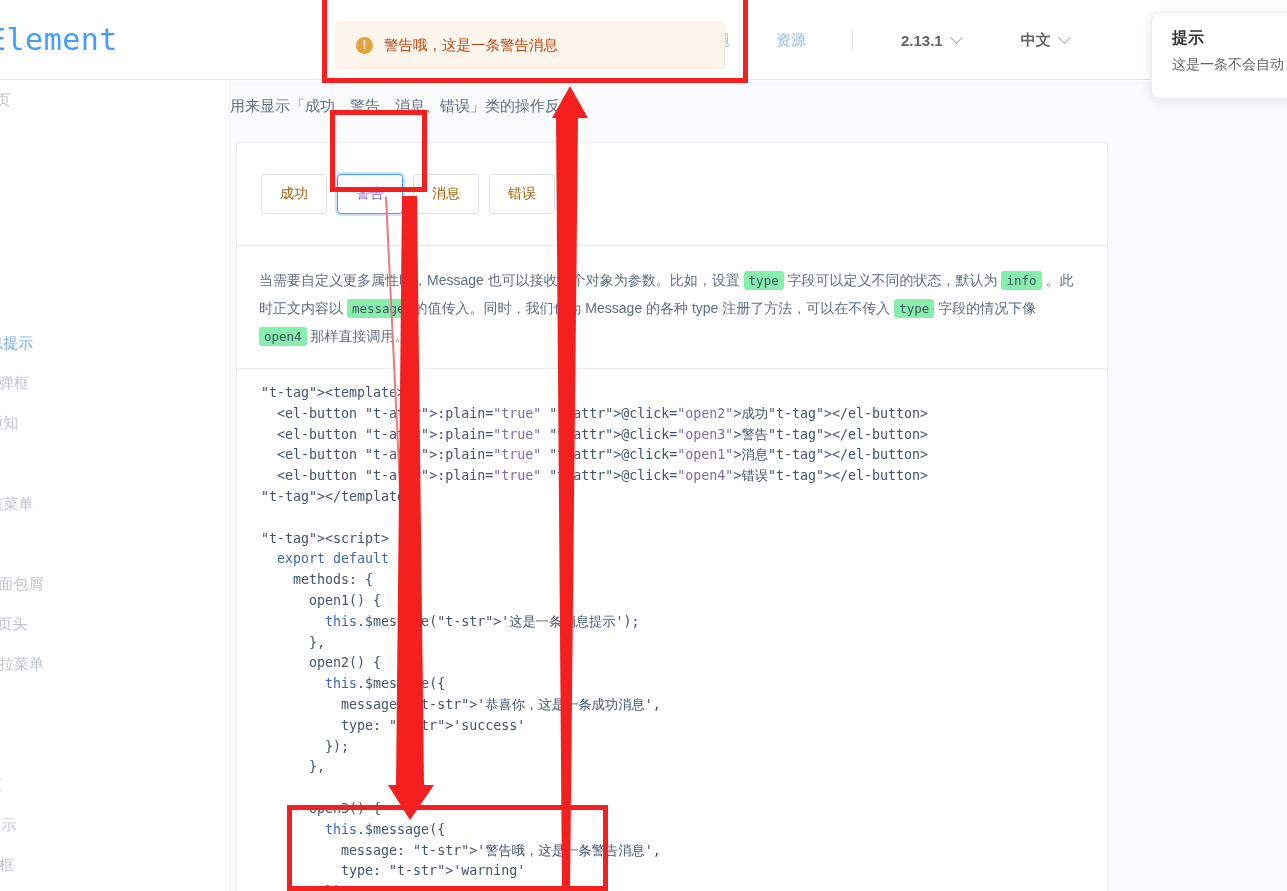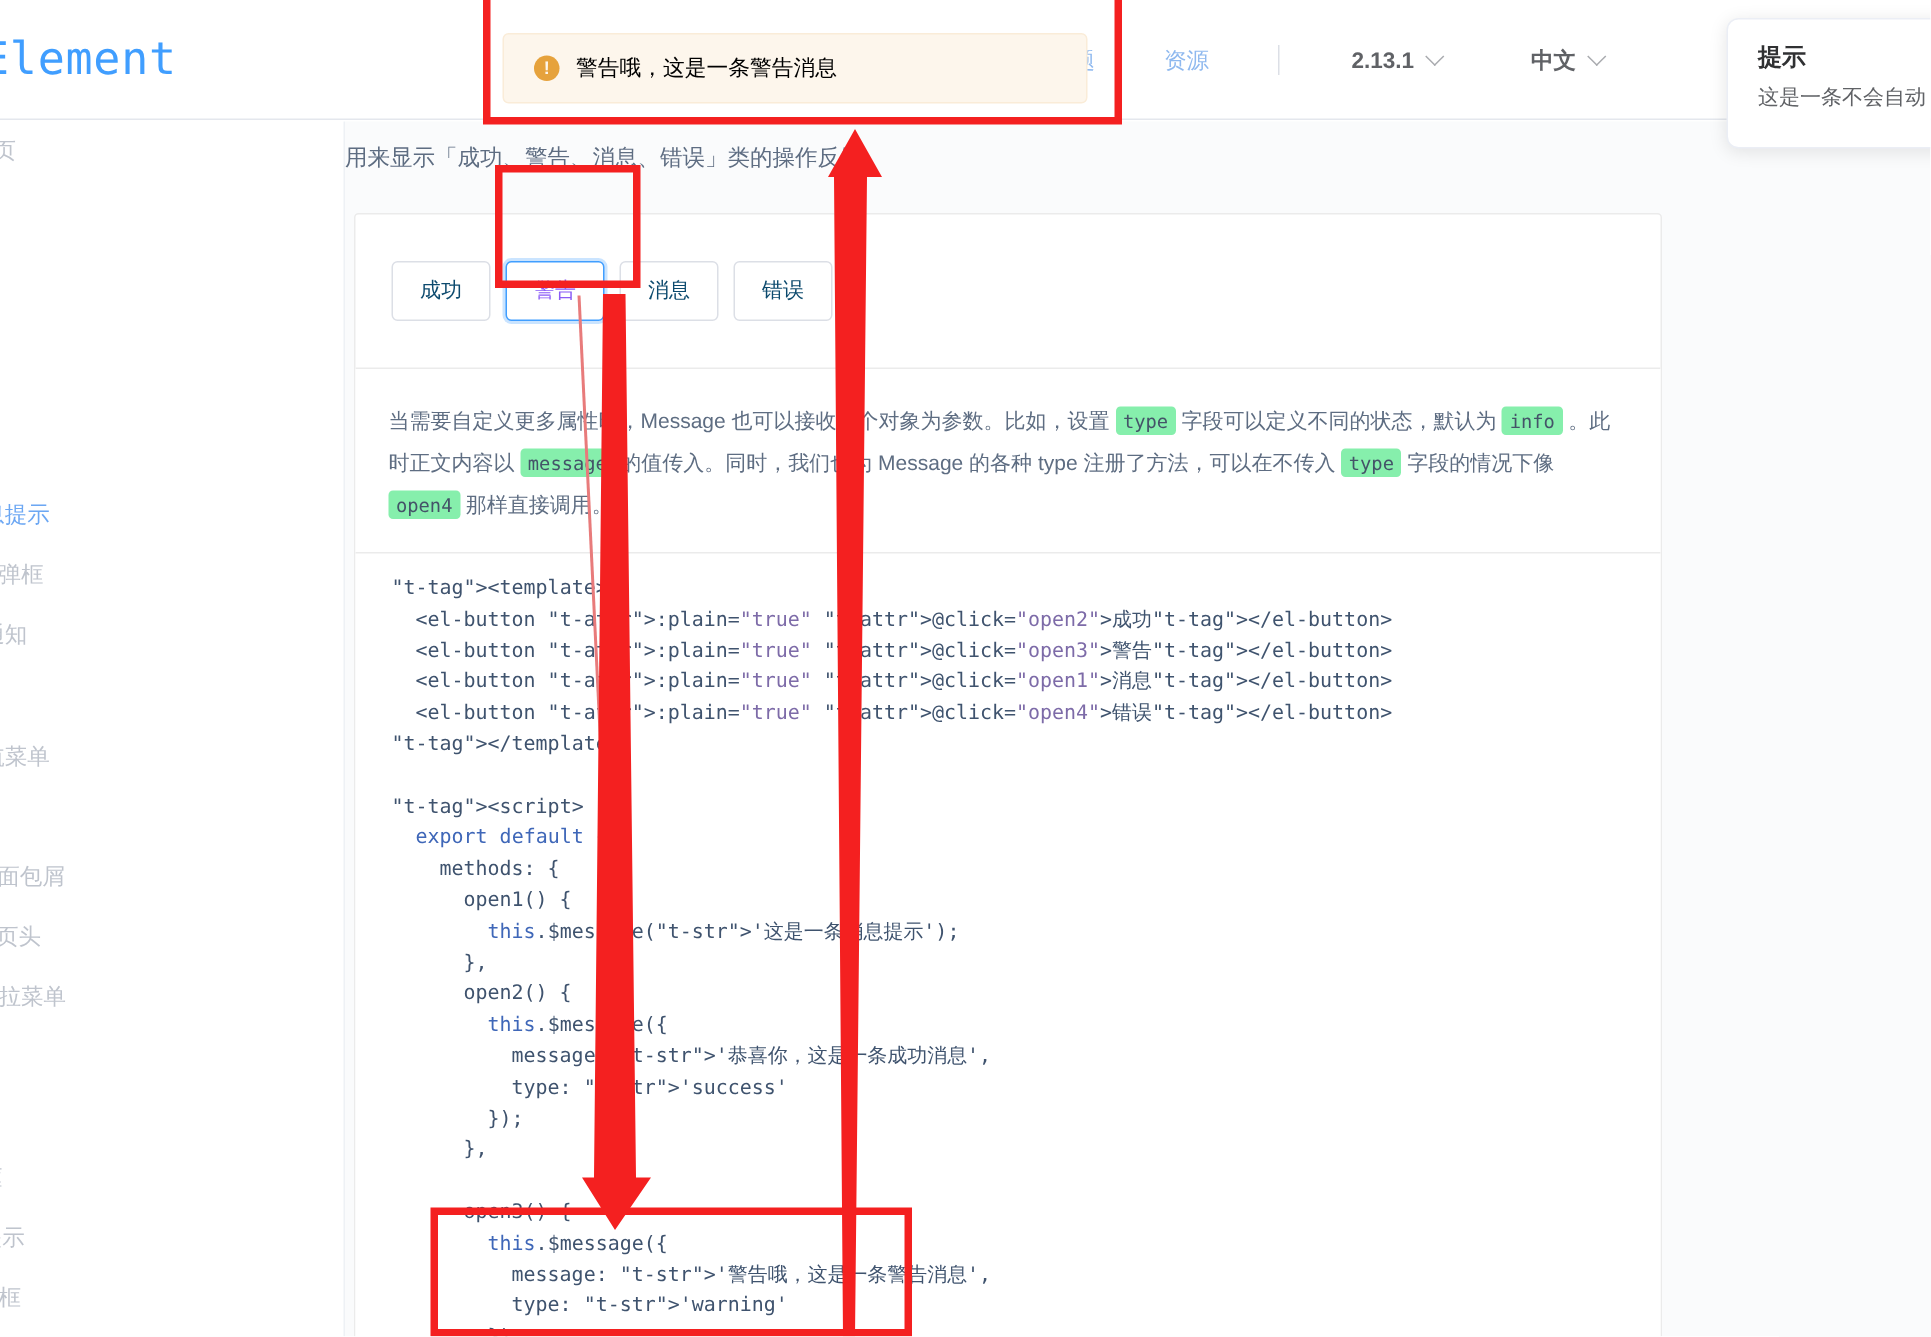--- a/index.html
+++ b/index.html
@@ -64,21 +64,21 @@
   }
 
   .demo-block {
     position: absolute; left: 6px; top: 61px; width: 872px;
     background: #fff; border: 1px solid #ebebeb; border-radius: 3px;
   }
   .demo-buttons { padding: 31px 24px 31px 24px; display: flex; gap: 10px; }
   .el-btn {
     min-width: 66px; height: 40px; padding: 0 18px;
     border: 1px solid #dcdfe6; background: #fff; border-radius: 4px;
-    font-size: 14px; color: #0c4a6e; cursor: pointer;
+    font-size: 14px; color: #a16207; cursor: pointer;
     font-family: "Liberation Sans", sans-serif;
     display: flex; align-items: center; justify-content: center;
   }
   .el-btn.focused {
     border-color: #409eff; color: #8b5cf6;
     box-shadow: 0 0 0 2px rgba(64,158,255,.28);
     font-family: Liberation Serif, serif;
   }
   .demo-desc {
     border-top: 1px solid #ebebeb; background: #fff;
@@ -106,21 +106,21 @@
     position: absolute; left: 335px; top: 22px; width: 390px; height: 47px;
     background: #fdf6ec; border: 1px solid #faecd8; border-radius: 4px;
     display: flex; align-items: center; padding: 0 20px; z-index: 40;
   }
   .msg-icon {
     width: 17px; height: 17px; border-radius: 50%; background: #e6a23c;
     color: #fdf6ec; font-size: 12px; font-weight: bold; line-height: 16px;
     text-align: center; margin-right: 11px; flex: none;
     font-family: "Liberation Sans", sans-serif;
   }
-  .msg-text { font-size: 14.5px; color: #000000; white-space: nowrap; }
+  .msg-text { font-size: 14.5px; color: #c2410c; white-space: nowrap; }
 
   
   .el-notification {
     position: absolute; left: 1151px; top: 12px; width: 200px; height: 87px;
     background: #fff; border: 1px solid #ebeef5; border-radius: 8px;
     box-shadow: 0 2px 12px 0 rgba(0,0,0,.10);
     padding: 15px 14px 14px 20px; z-index: 45; overflow: hidden;
   }
   .notif-title { font-size: 16px; font-weight: bold; color: #303133; white-space: nowrap; }
   .notif-body { font-size: 14px; color: #606266; margin-top: 7px; white-space: nowrap; }

